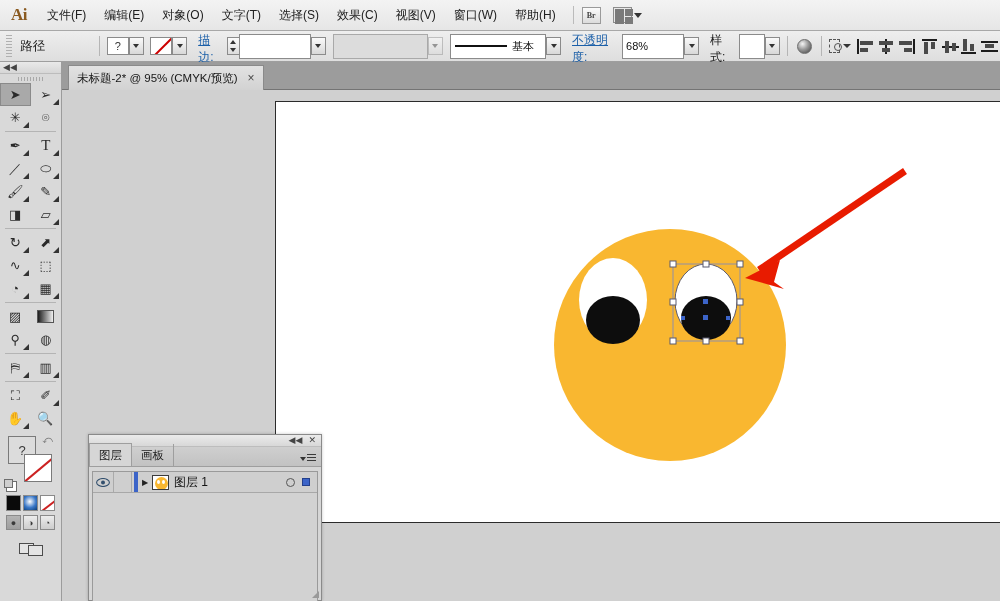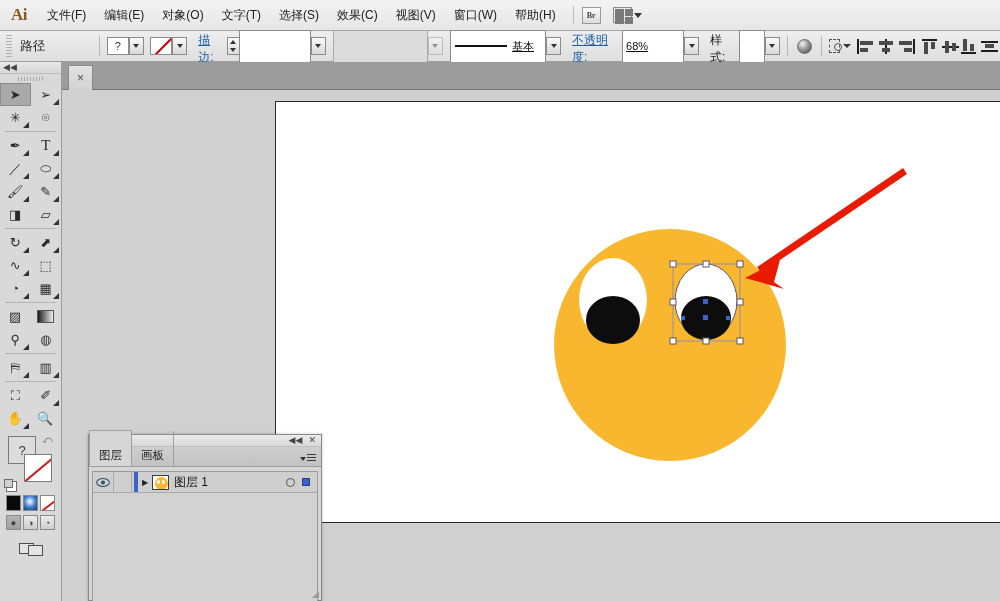--- a/index.html
+++ b/index.html
@@ -84,22 +84,22 @@
   .cb-label.plain { color:#222; text-decoration:none; }
   .spinner {
     width:12px;height:18px;border:1px solid #8b8b8b;border-right:none;
     background:linear-gradient(#fafafa,#dcdcdc);
     display:flex;flex-direction:column;align-items:center;justify-content:space-around;
   }
   .spinner i {width:0;height:0;border-left:3px solid transparent;border-right:3px solid transparent;}
   .spinner i.up{border-bottom:4px solid #333;}
   .spinner i.dn{border-top:4px solid #333;}
   .field {
-    height:33px; border:1px solid #8b8b8b; background:#fff;
-    font-size:11px; color:#111; padding:0 3px; display:flex; align-items:center;text-decoration:underline;
+    height:25px; border:1px solid #8b8b8b; background:#fff;
+    font-size:11px; color:#111; padding:0 3px; display:flex; align-items:center;
   }
   .field.grey { background:#dcdcdc; border-color:#a9a9a9; color:#888; }
   .combo { display:flex; align-items:center; }
   .stroke-preview { display:flex;align-items:center;gap:5px;padding:0 4px;}
   .stroke-line { width:52px;height:2px;background:#111; }
   .tool-ic {
     width:22px;height:20px;display:flex;align-items:center;justify-content:center;
   }
   .sphere {
     width:15px;height:15px;border-radius:50%;
@@ -201,21 +201,21 @@
     box-shadow:0 0 3px rgba(0,0,0,.22);
   }
   #lp-titlebar{
     height:12px;background:linear-gradient(#ebebeb,#d8d8d8);
     border-bottom:1px solid #bdbdbd;display:flex;align-items:center;
     justify-content:flex-end;gap:6px;padding-right:5px;
   }
   #lp-titlebar span{font-size:9px;color:#444;line-height:1;}
   #lp-tabs{height:20px;background:linear-gradient(#cfcfcf,#c2c2c2);
     border-bottom:1px solid #9e9e9e;display:flex;align-items:flex-end;position:relative;}
-  .lp-tab{font-size:11.5px;color:#1d1d1d;padding:17px 9px 3px 9px;border-right:1px solid #9e9e9e;}
+  .lp-tab{font-size:11.5px;color:#1d1d1d;padding:4px 9px 3px 9px;border-right:1px solid #9e9e9e;}
   .lp-tab.active{background:#d6d6d6;border-top:1px solid #9e9e9e;border-left:1px solid #9e9e9e;}
   #lp-menu{position:absolute;right:5px;bottom:3px;display:flex;align-items:center;gap:1px;}
   #lp-menu i{display:block;width:9px;height:1px;background:#3a3a3a;margin-bottom:2px;}
   #lp-list{margin:4px 3px;border:1px solid #9a9a9a;background:#d6d6d6;height:132px;}
   #layer-row{height:21px;background:#cfcfcf;border-bottom:1px solid #a8a8a8;
     display:flex;align-items:center;}
   .lr-cell{display:flex;align-items:center;justify-content:center;height:100%;}
   #lr-eye{width:21px;border-right:1px solid #aaa;}
   #lr-lock{width:18px;border-right:1px solid #aaa;}
   #lr-selbar{width:4px;height:100%;background:#3c64c8;margin-left:2px;}
@@ -530,20 +530,21 @@
   </div>
 
   <div id="tb-screen">
     <span class="s1"></span>
     <span class="s2"></span>
   </div>
 </div>
 
 <div id="tabbar">
   <div id="doc-tab">
+    <span>未标题-2* @ 95% (CMYK/预览)</span>
     <span id="tab-close">×</span>
   </div>
 </div>
 
 <div id="canvas-area">
   <div id="artboard"></div>
 
   <svg id="art-svg" viewBox="0 0 938 511">
 
     <circle cx="608" cy="255" r="116" fill="#f9b730"></circle>

